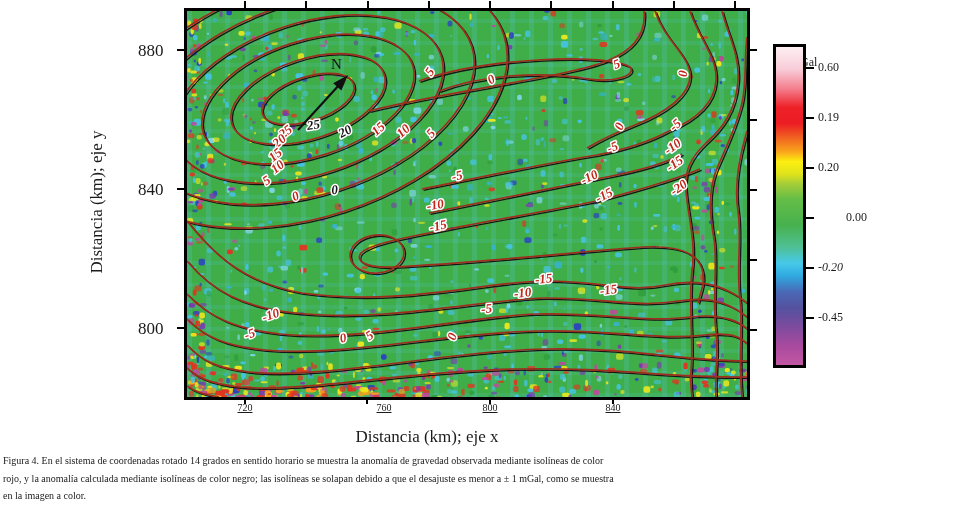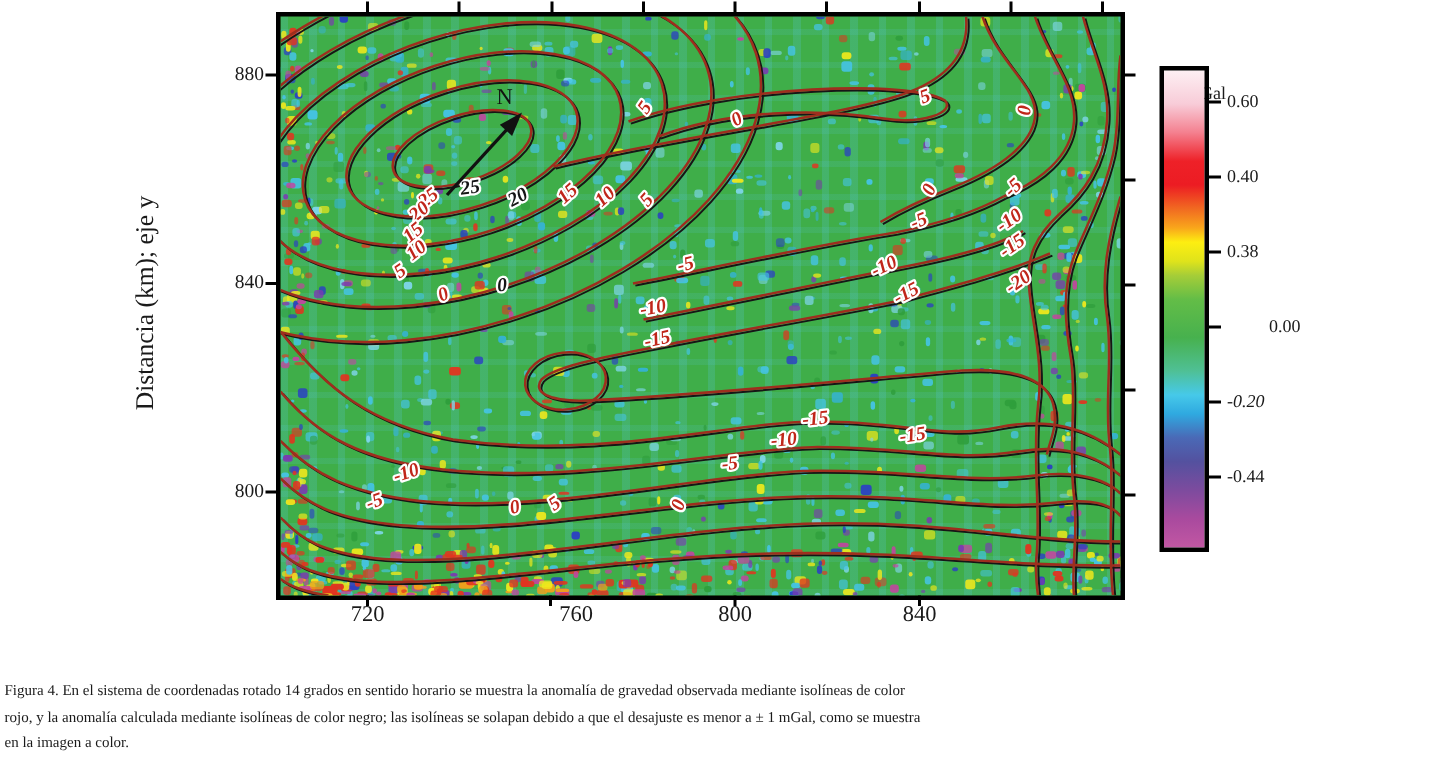--- a/index.html
+++ b/index.html
@@ -15,22 +15,22 @@
   #mapsvg{position:absolute;left:0;top:0;}
   .cpath{fill:none;stroke:#9e2e1e;stroke-width:1.7;}
   .cpath.bk{stroke:#161616;stroke-width:1.3;}
   .clab{font:italic bold 13px "Liberation Serif", serif;paint-order:stroke;stroke:#ffffff;
         stroke-width:3px;stroke-linejoin:round;text-anchor:middle;}
   .clab.red{fill:#c0261a;}
   .clab.black{fill:#151515;}
   
   .tick{position:absolute;background:#000;}
   .xticklab{position:absolute;top:402px;width:60px;margin-left:-30px;text-align:center;
-            font-size:15px;}
-  .yticklab{position:absolute;left:138px;width:38px;text-align:right;font-size:13px;
+            font-size:10px;text-decoration:underline;}
+  .yticklab{position:absolute;left:138px;width:38px;font-size:17px;
             margin-top:-9px;}
   
   #ylab{position:absolute;left:97px;top:202px;transform:translate(-50%,-50%) rotate(-90deg);
         font-size:17px;white-space:nowrap;}
   #xlab{position:absolute;left:427px;top:427px;transform:translateX(-50%);font-size:17px;
         white-space:nowrap;}
   
   #cbar{position:absolute;left:773px;top:44px;width:27px;height:318px;border:3px solid #000;}
   #cbar-title{position:absolute;left:776px;top:10px;width:56px;text-align:center;font-size:12px;margin-top:45px;}
   .cbticklab{position:absolute;left:818px;width:48px;font-size:12px;margin-top:-8px;}
@@ -38,20 +38,21 @@
   #caption{position:absolute;left:3px;top:452px;width:964px;font-size:10px;line-height:17.5px;
            white-space:pre-line;}
   #north-n{font:15px "Liberation Serif", serif;fill:#111;}
 </style>
 </head>
 <body>
 
 <div id="fig">
 
   <div id="ylab">Distancia (km); eje y</div>
+  <div id="xlab">Distancia (km); eje x</div>
 
   <div id="map">
     <svg id="mapsvg" width="560" height="386" viewBox="0 0 560 386">
       <g id="noise">
           <rect x="133.7" y="352.6" width="2.3" height="6.3" rx="2" fill="#45c4e6" opacity="0.52"></rect>
           <rect x="38.5" y="379.8" width="4.7" height="4.7" rx="2" fill="#35b3d6" opacity="0.85"></rect>
           <rect x="431.9" y="171.1" width="2.6" height="5.7" rx="2" fill="#2b3fc4" opacity="0.66"></rect>
           <rect x="93.3" y="379.0" width="2.6" height="2.6" rx="2" fill="#35b3d6" opacity="0.85"></rect>
           <rect x="47.3" y="235.9" width="4.1" height="3.6" rx="2" fill="#7fd6ea" opacity="0.82"></rect>
           <rect x="173.5" y="61.1" width="4.3" height="7.0" rx="2" fill="#7fd6ea" opacity="0.58"></rect>
@@ -1528,27 +1529,27 @@
       <div class="tick" style="left: 750px; top: 259px; width: 7px; height: 2px;"></div>
       <div class="tick" style="left: 750px; top: 329px; width: 7px; height: 2px;"></div>
     </div>
 
   <div id="cbar-title">mGal</div>
   <div id="cbar" style="background: linear-gradient(rgb(253, 239, 243) 0%, rgb(248, 204, 216) 7%, rgb(244, 128, 143) 13%, rgb(238, 33, 40) 19%, rgb(236, 28, 35) 24%, rgb(241, 106, 33) 29%, rgb(249, 166, 27) 33%, rgb(253, 238, 17) 36%, rgb(223, 227, 27) 40%, rgb(165, 205, 56) 43%, rgb(99, 189, 71) 48%, rgb(71, 177, 78) 56%, rgb(79, 192, 149) 63%, rgb(70, 201, 233) 68%, rgb(47, 169, 224) 72%, rgb(74, 105, 182) 77%, rgb(84, 81, 159) 82%, rgb(125, 75, 158) 88%, rgb(169, 74, 158) 94%, rgb(194, 87, 163) 100%);"></div>
   <div id="cbar-ticks">
       <div class="tick" style="left: 806px; top: 67px; width: 8px; height: 2px;"></div>
       <div class="cbticklab" style="top: 68px;">0.60</div>
       <div class="tick" style="left: 806px; top: 117px; width: 8px; height: 2px;"></div>
-      <div class="cbticklab" style="top: 118px;">0.40</div>
+      <div class="cbticklab" style="top: 118px;">0.19</div>
       <div class="tick" style="left: 806px; top: 167px; width: 8px; height: 2px;"></div>
-      <div class="cbticklab" style="top: 168px;">0.38</div>
+      <div class="cbticklab" style="top: 168px;">0.20</div>
       <div class="tick" style="left: 806px; top: 217px; width: 8px; height: 2px;"></div>
       <div class="cbticklab" style="top: 218px; margin-left: 28px;">0.00</div>
       <div class="tick" style="left: 806px; top: 267px; width: 8px; height: 2px;"></div>
       <div class="cbticklab" style="top: 268px; font-style: italic;">-0.20</div>
       <div class="tick" style="left: 806px; top: 317px; width: 8px; height: 2px;"></div>
-      <div class="cbticklab" style="top: 318px;">-0.44</div>
+      <div class="cbticklab" style="top: 318px;">-0.45</div>
     </div>
 
   <div id="caption">Figura 4. En el sistema de coordenadas rotado 14 grados en sentido horario se muestra la anomalía de gravedad observada mediante isolíneas de color
 rojo, y la anomalía calculada mediante isolíneas de color negro; las isolíneas se solapan debido a que el desajuste es menor a ± 1 mGal, como se muestra
 en la imagen a color.</div>
 </div>
 
 </body></html>

